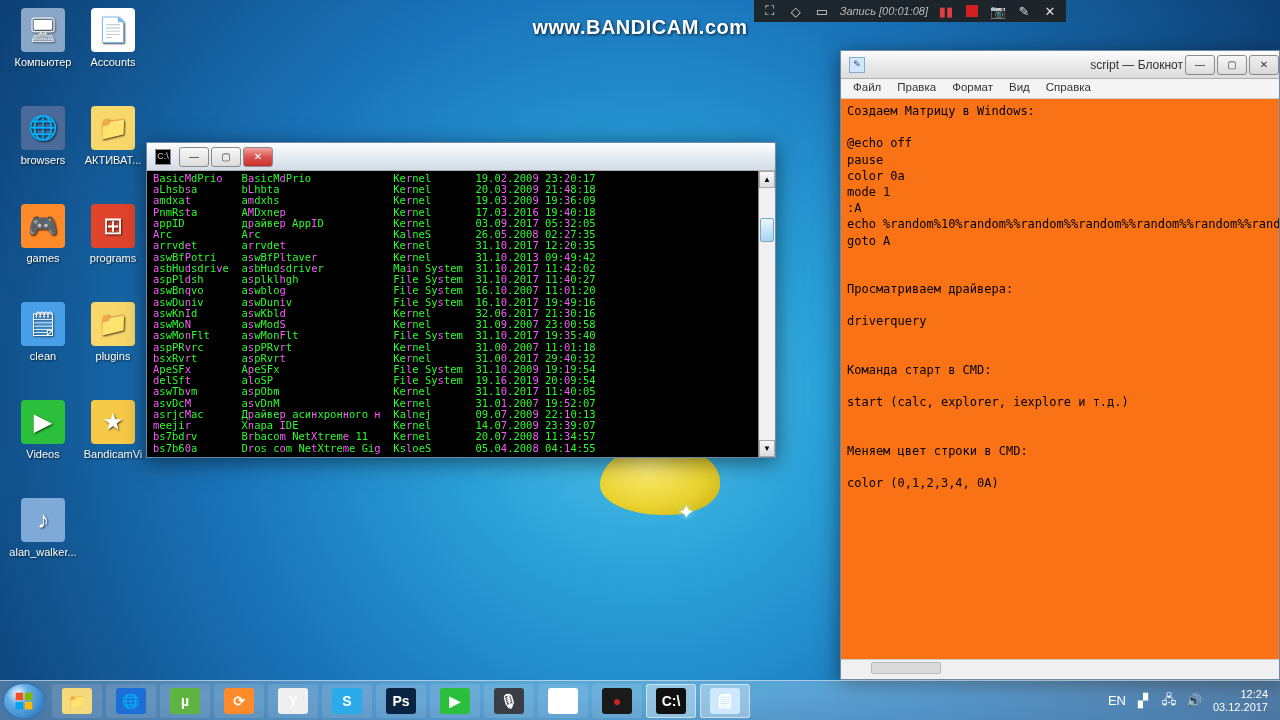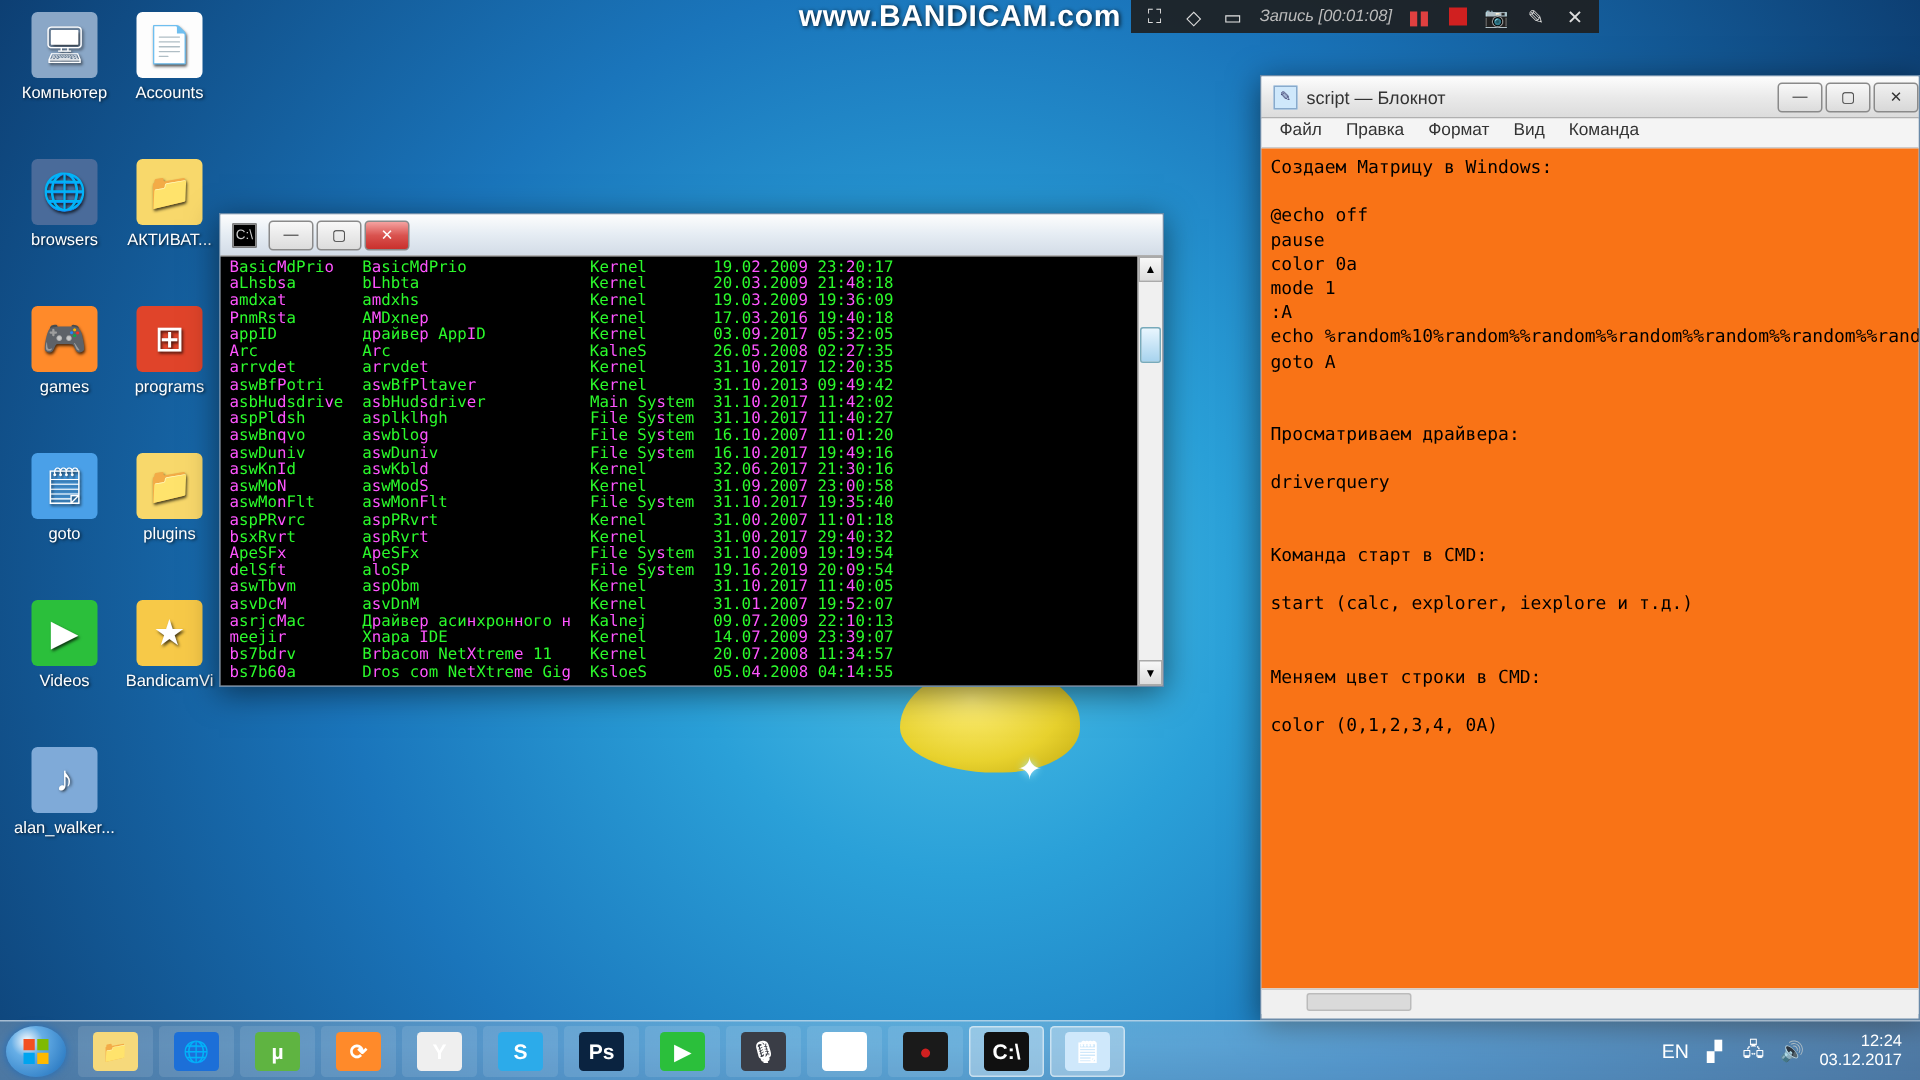--- a/index.html
+++ b/index.html
@@ -32,21 +32,21 @@
 .tray { margin-left: auto; display: flex; align-items: center; color: #fff; font-size: 11px; gap: 10px; padding-right: 8px; }
 .tray .clock { text-align: right; line-height: 1.1; }
 .tray-ico { width: 16px; height: 16px; display: inline-flex; align-items: center; justify-content: center; font-size: 13px; }
 
 .window { position: absolute; background: #ececec; border: 1px solid #6a8aa8;
   box-shadow: 0 4px 20px rgba(0,0,0,.5); }
 .cmd-window { left: 146px; top: 142px; width: 630px; }
 .titlebar { height: 28px; background: linear-gradient(to bottom, #fdfdfd, #e5ecf3 50%, #d3dce7);
   display: flex; align-items: center; padding: 0 0 0 8px; border-bottom: 1px solid #b0b0b0; }
 .titlebar .ticon { width: 16px; height: 16px; margin-right: 6px; background: #000; border: 1px solid #888; font-size: 9px; color: #ccc; text-align: center; line-height: 13px; }
-.titlebar .ttext { font-size: 12px; color: #333; flex: 1; white-space: nowrap; overflow: hidden; }
+.titlebar .ttext { font-size: 12px; color: #333; flex: 1; white-space: nowrap; overflow: hidden; text-align: right; }
 .winbtns { display: flex; }
 .winbtn { width: 30px; height: 20px; margin-left: 2px; border: 1px solid #8a8a8a; border-radius: 3px;
   background: linear-gradient(to bottom, #f8f8f8, #dcdcdc); display: flex; align-items: center;
   justify-content: center; font-size: 10px; cursor: pointer; color: #333; }
 .winbtn.close { background: linear-gradient(to bottom, #f5a2a0, #d9534f 50%, #c9302c); color: #fff; }
 .cmd-body { background: #000; height: 286px; display: flex; }
 .cmd-content { flex: 1; padding: 2px 6px; font-family: "Lucida Console", monospace; font-size: 10.5px;
   line-height: 1.07; color: #2bfa2b; white-space: pre; overflow: hidden; }
 .cmd-content .magenta { color: #ff55ff; }
 .cmd-scroll { width: 17px; background: #f0f0f0; border-left: 1px solid #888;
@@ -62,21 +62,21 @@
 .notepad .ticon { background: #cfe8fb; border: 1px solid #88aacc; color: #336; }
 .menubar { height: 20px; background: #f4f4f4; border-bottom: 1px solid #ccc; display: flex;
   padding: 0 4px; font-size: 11.5px; color: #333; }
 .menubar span { padding: 2px 8px; cursor: pointer; text-align: right; }
 .np-body { background: #f97316; height: 560px; padding: 4px 6px; font-family: Consolas, monospace;
   font-size: 12px; color: #000; white-space: pre; overflow: hidden; line-height: 1.35; }
 .np-scroll-h { height: 17px; background: #f0f0f0; border-top: 1px solid #ccc; position: relative; }
 .np-scroll-h .hthumb { position: absolute; left: 30px; width: 70px; top: 2px; bottom: 2px;
   background: #dadada; border: 1px solid #bbb; border-radius: 2px; cursor: pointer; }
 
-.bandicam { position: absolute; top: 0; left: 50%; transform: translateX(-50%);
+.bandicam { position: absolute; top: 16px; left: 50%; transform: translateX(-50%);
   color: #fff; font-size: 20px; font-weight: bold; letter-spacing: .5px;
   text-shadow: 1px 1px 3px rgba(0,0,0,.8); }
 .bc-toolbar { position: absolute; top: 0; right: 214px; height: 22px;
   background: rgba(30,30,30,.9); display: flex; align-items: center; padding: 0 8px;
   color: #ddd; font-size: 11px; gap: 10px; }
 .bc-toolbar .bcico { width: 16px; height: 16px; display: inline-flex; align-items: center;
   justify-content: center; cursor: pointer; font-size: 13px; }
 .bc-rec { color: #bbb; font-style: italic; }
 .bc-toolbar .red { color: #e04040; }
 .bc-toolbar .redbox { background: #d02020; width: 12px; height: 12px; }
@@ -111,21 +111,21 @@
       <div class="dicon" style="left: 8px; top: 204px;">
         <div class="ico" style="background:#ff8a2a">🎮</div>
         <div class="lbl">games</div>
       </div>
       <div class="dicon" style="left: 78px; top: 204px;">
         <div class="ico" style="background:#e0442a">⊞</div>
         <div class="lbl">programs</div>
       </div>
       <div class="dicon" style="left: 8px; top: 302px;">
         <div class="ico" style="background:#4aa0e8">🗒</div>
-        <div class="lbl">goto</div>
+        <div class="lbl">clean</div>
       </div>
       <div class="dicon" style="left: 78px; top: 302px;">
         <div class="ico" style="background:#f8d86b">📁</div>
         <div class="lbl">plugins</div>
       </div>
       <div class="dicon" style="left: 8px; top: 400px;">
         <div class="ico" style="background:#2bbf3b">▶</div>
         <div class="lbl">Videos</div>
       </div>
       <div class="dicon" style="left: 78px; top: 400px;">
@@ -195,21 +195,21 @@
         <div class="winbtn">—</div>
         <div class="winbtn">▢</div>
         <div class="winbtn close" style="background:linear-gradient(#f0f0f0,#d8d8d8);color:#333">✕</div>
       </div>
     </div>
     <div class="menubar" id="np-menu">
         <span>Файл</span>
         <span>Правка</span>
         <span>Формат</span>
         <span>Вид</span>
-        <span>Команда</span>
+        <span>Справка</span>
       </div>
     <div class="np-body">Создаем Матрицу в Windows:
 
 @echo off
 pause
 color 0a
 mode 1
 :A
 echo %random%10%random%%random%%random%%random%%random%%random%a
 goto A

